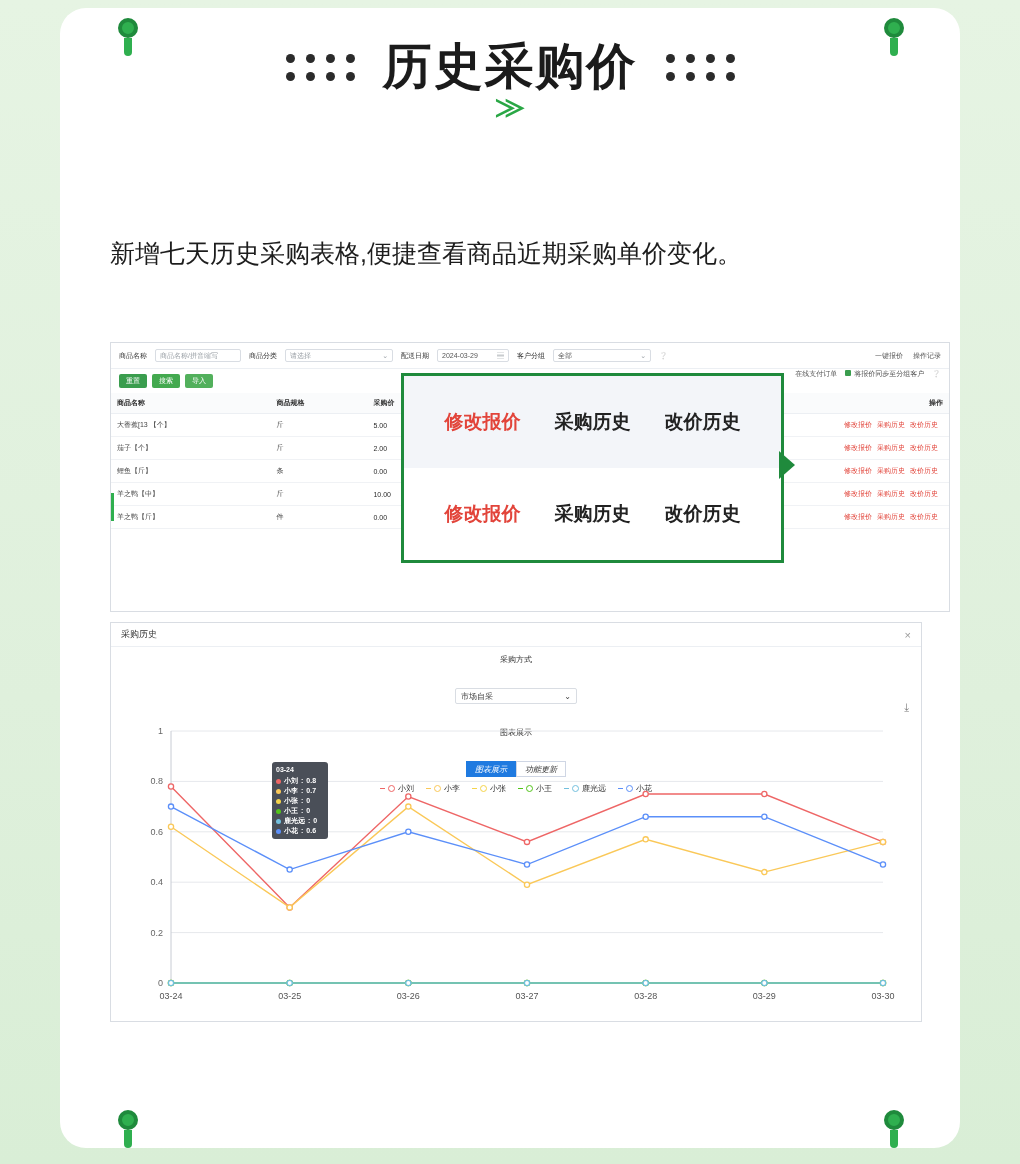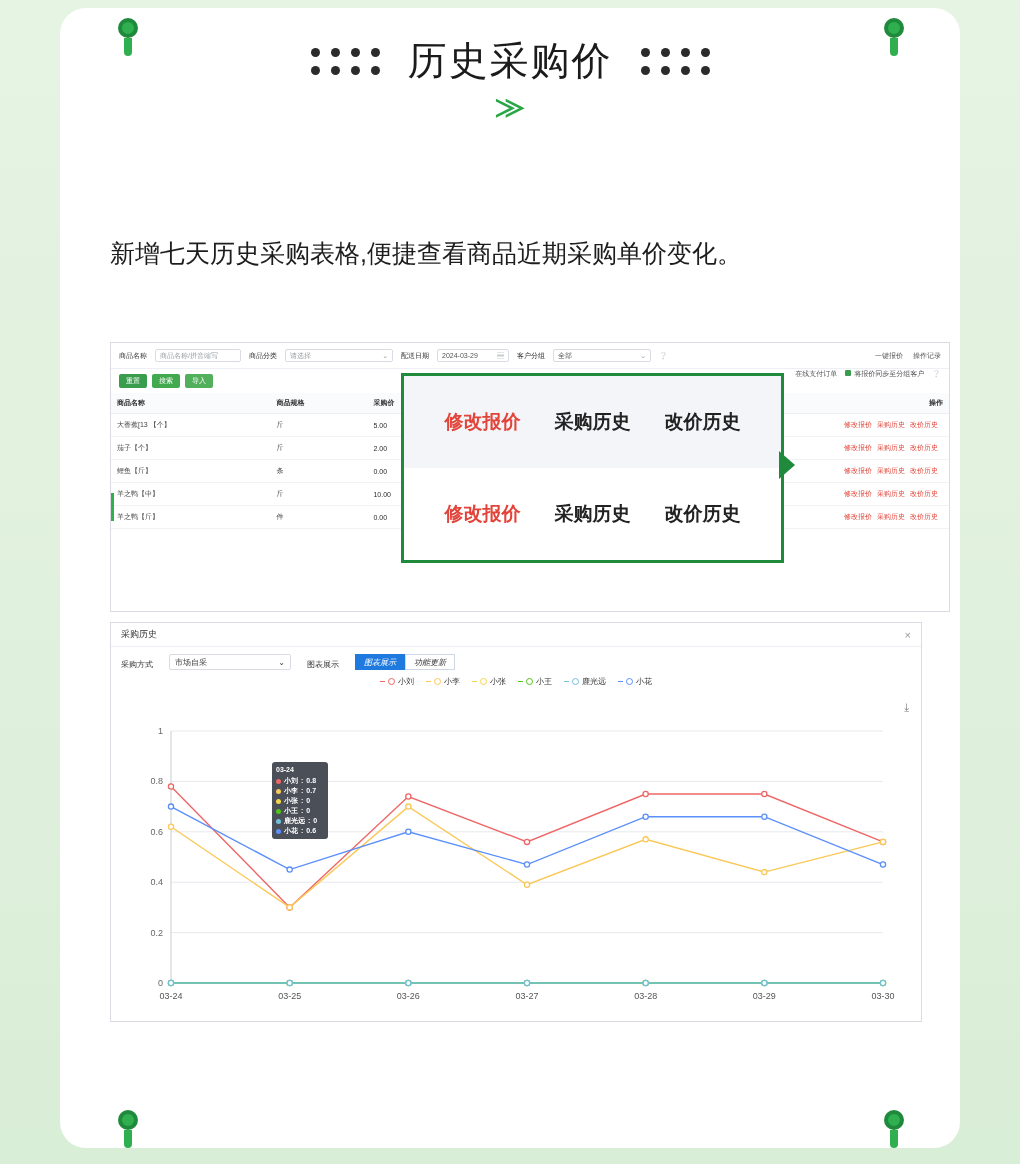--- a/index.html
+++ b/index.html
@@ -39,21 +39,21 @@
 
   
   .title-row {
     position: absolute; left: 0; top: 34px; width: 1020px;
     display: flex; align-items: center; justify-content: center; gap: 28px;
   }
   .dotgrid { display: flex; gap: 11px; }
   .dotcol { display: flex; flex-direction: column; gap: 9px; }
   .dotcol i { display: block; width: 9px; height: 9px; border-radius: 50%; background: #2b2b2b; }
   .main-title {
-    font-size: 39px; font-weight: normal; color: #1b1b1b; letter-spacing: 2px;
+    font-size: 49px; font-weight: bold; color: #1b1b1b; letter-spacing: 2px;
   }
   .chev {
     position: absolute; left: 0; top: 92px; width: 1020px; text-align: center;
     color: #29a745; font-size: 30px; line-height: 1; font-weight: bold;
   }
 
   
   .sec-head {
     position: absolute; left: 110px; top: 176px;
     font-size: 28px; font-weight: bold; color: #111;
@@ -141,22 +141,22 @@
     width: 812px; height: 400px; background: #fff;
     border: 1px solid #d9dde3;
   }
   .s2head {
     height: 24px; border-bottom: 1px solid #eceff3;
     display: flex; align-items: center; padding: 0 10px;
     font-size: 9px; color: #333;
   }
   .s2head .x { margin-left: auto; color: #999; font-size: 11px; }
   .s2ctrl {
-    display: flex; align-items: flex-end; gap: 16px; padding: 7px 10px 0 10px;
-    font-size: 8px; color: #333;
+    display: flex; align-items: center; gap: 23px; padding: 7px 10px 0 10px;
+    font-size: 8px; color: #333; flex-direction: column;
   }
   .sel {
     width: 122px; height: 16px; border: 1px solid #d9dde3; border-radius: 2px;
     display: flex; align-items: center; justify-content: space-between;
     padding: 0 5px; font-size: 8px; color: #444; background: #fff;
   }
   .seg { display: flex; font-style: italic; }
   .seg div {
     height: 16px; padding: 0 8px; display: flex; align-items: center;
     font-size: 8px; border: 1px solid #cfd6e4; color: #333; background: #fff;

